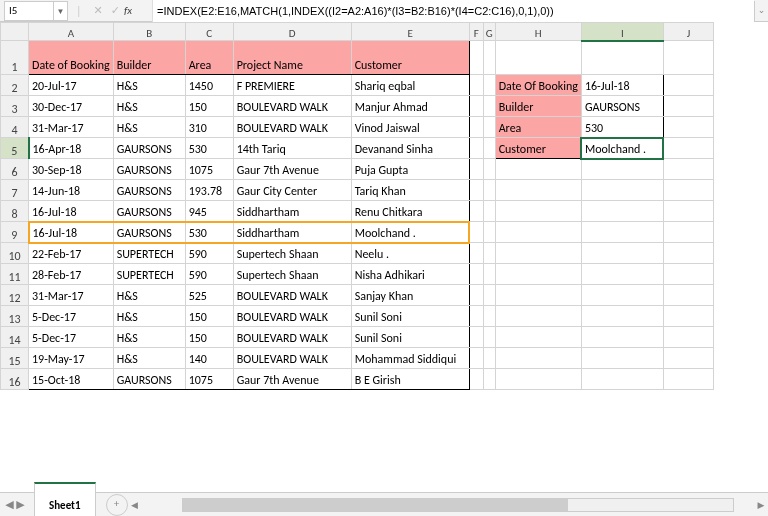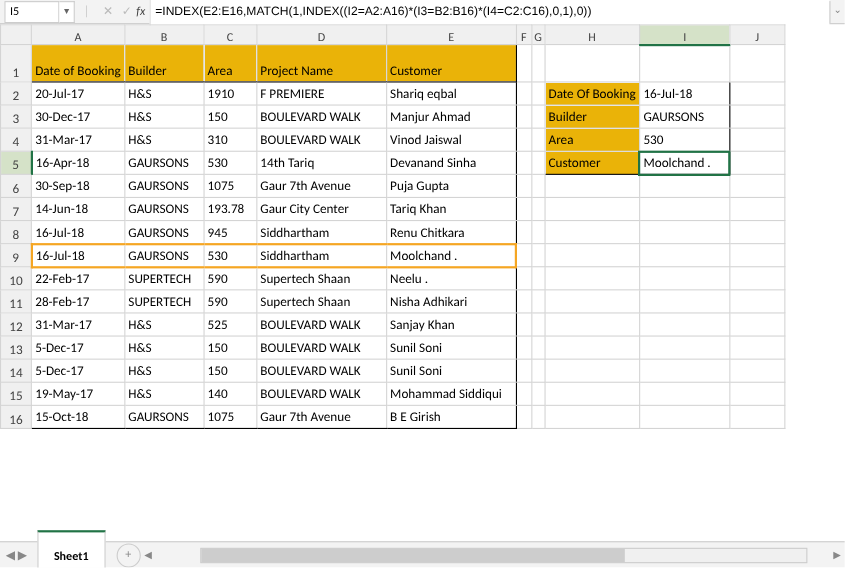--- a/index.html
+++ b/index.html
@@ -2,35 +2,35 @@
 <html><head>
 <meta charset="utf-8">
 <style>
 * { box-sizing: border-box; margin: 0; padding: 0; }
 body { font-family: Calibri, Arial, sans-serif; font-size: 12px; background: #fff; color: #000; overflow: hidden; width: 768px; height: 516px; position: relative; }
 
 .formula-bar { display: flex; align-items: center; border-bottom: 1px solid #ccc; height: 22px; background: #f3f3f3; }
 .name-box { width: 50px; border: 1px solid #ccc; background: #fff; height: 20px; padding: 2px 4px; font-size: 11px; margin-left: 4px; }
 .nb-drop { width: 14px; text-align: center; color: #666; font-size: 8px; border: 1px solid #ccc; border-left: none; height: 20px; line-height: 18px; background: #fff; }
 .fx-sep { margin: 0 8px; color: #ccc; }
-.fx-btn { font-style: italic; font-size: 11px; margin-right: 4px; color: #444; }
+.fx-btn { font-style: italic; font-size: 11px; margin-right: 20px; color: #444; }
 .fx-cancel, .fx-ok { color: #bbb; margin: 0 4px; font-size: 11px; }
 .formula-input { flex: 1; border: none; background: #fff; height: 30px; padding: 2px 4px; font-size: 11px; border-left: 1px solid #ddd; }
 .fb-expand { width: 14px; text-align: center; color: #888; font-size: 9px; border-left: 1px solid #ccc; height: 20px; line-height: 18px; }
 
 .grid-wrap { position: relative; height: 470px; overflow: hidden; }
 table.grid { border-collapse: collapse; table-layout: fixed; }
 .grid th, .grid td { border: 1px solid #d4d4d4; font-size: 12px; font-weight: normal; text-align: left; vertical-align: bottom; overflow: hidden; white-space: nowrap; }
 .grid thead th { background: #f0f0f0; text-align: center; height: 18px; font-size: 11px; color: #444; }
 .rowhdr { background: #f0f0f0; text-align: center !important; font-size: 11px; color: #444; width: 28px; }
 
 .cA{width:72px} .cB{width:72px} .cC{width:48px} .cD{width:118px} .cE{width:118px}
 .cF{width:14px} .cG{width:12px} .cH{width:68px} .cI{width:82px} .cJ{width:50px}
 
-.hdr { background: #eab308; font-weight: bold; }
+.hdr { background: #fca5a5; font-weight: bold; }
 .bL{border-left:1px solid #000 !important} .bR{border-right:1px solid #000 !important}
 .bT{border-top:1px solid #000 !important} .bB{border-bottom:1px solid #000 !important}
 td{padding:2px 3px; height:21px;}
 .tall{height:34px; vertical-align:bottom;}
 
 .sel-hdr-col{background:#d5e2c8 !important; border-bottom:2px solid #217346 !important;}
 .sel-hdr-row{background:#d5e2c8 !important; border-right:2px solid #217346 !important;}
 
 .hl-row td.main{border-top:2px solid #f5a623 !important; border-bottom:2px solid #f5a623 !important;}
 .hl-row td.main.first{border-left:2px solid #f5a623 !important;}
@@ -101,21 +101,21 @@
           <td class="tall"></td>
           <td class="tall"></td>
           <td class="tall"></td>
           <td class="tall"></td>
           <td class="tall"></td>
         </tr>
         <tr class="">
           <th class="rowhdr ">2</th>
           <td class="main first bL">20-Jul-17</td>
           <td class="main">H&amp;S</td>
-          <td class="main">1910</td>
+          <td class="main">1450</td>
           <td class="main">F PREMIERE</td>
           <td class="main last bR">Shariq eqbal</td>
           <td class=""></td>
           <td class=""></td>
           <td class="hdr bL bT">Date Of Booking</td>
           <td class="bT bR">16-Jul-18</td>
           <td class=""></td>
         </tr>
         <tr class="">
           <th class="rowhdr ">3</th>

